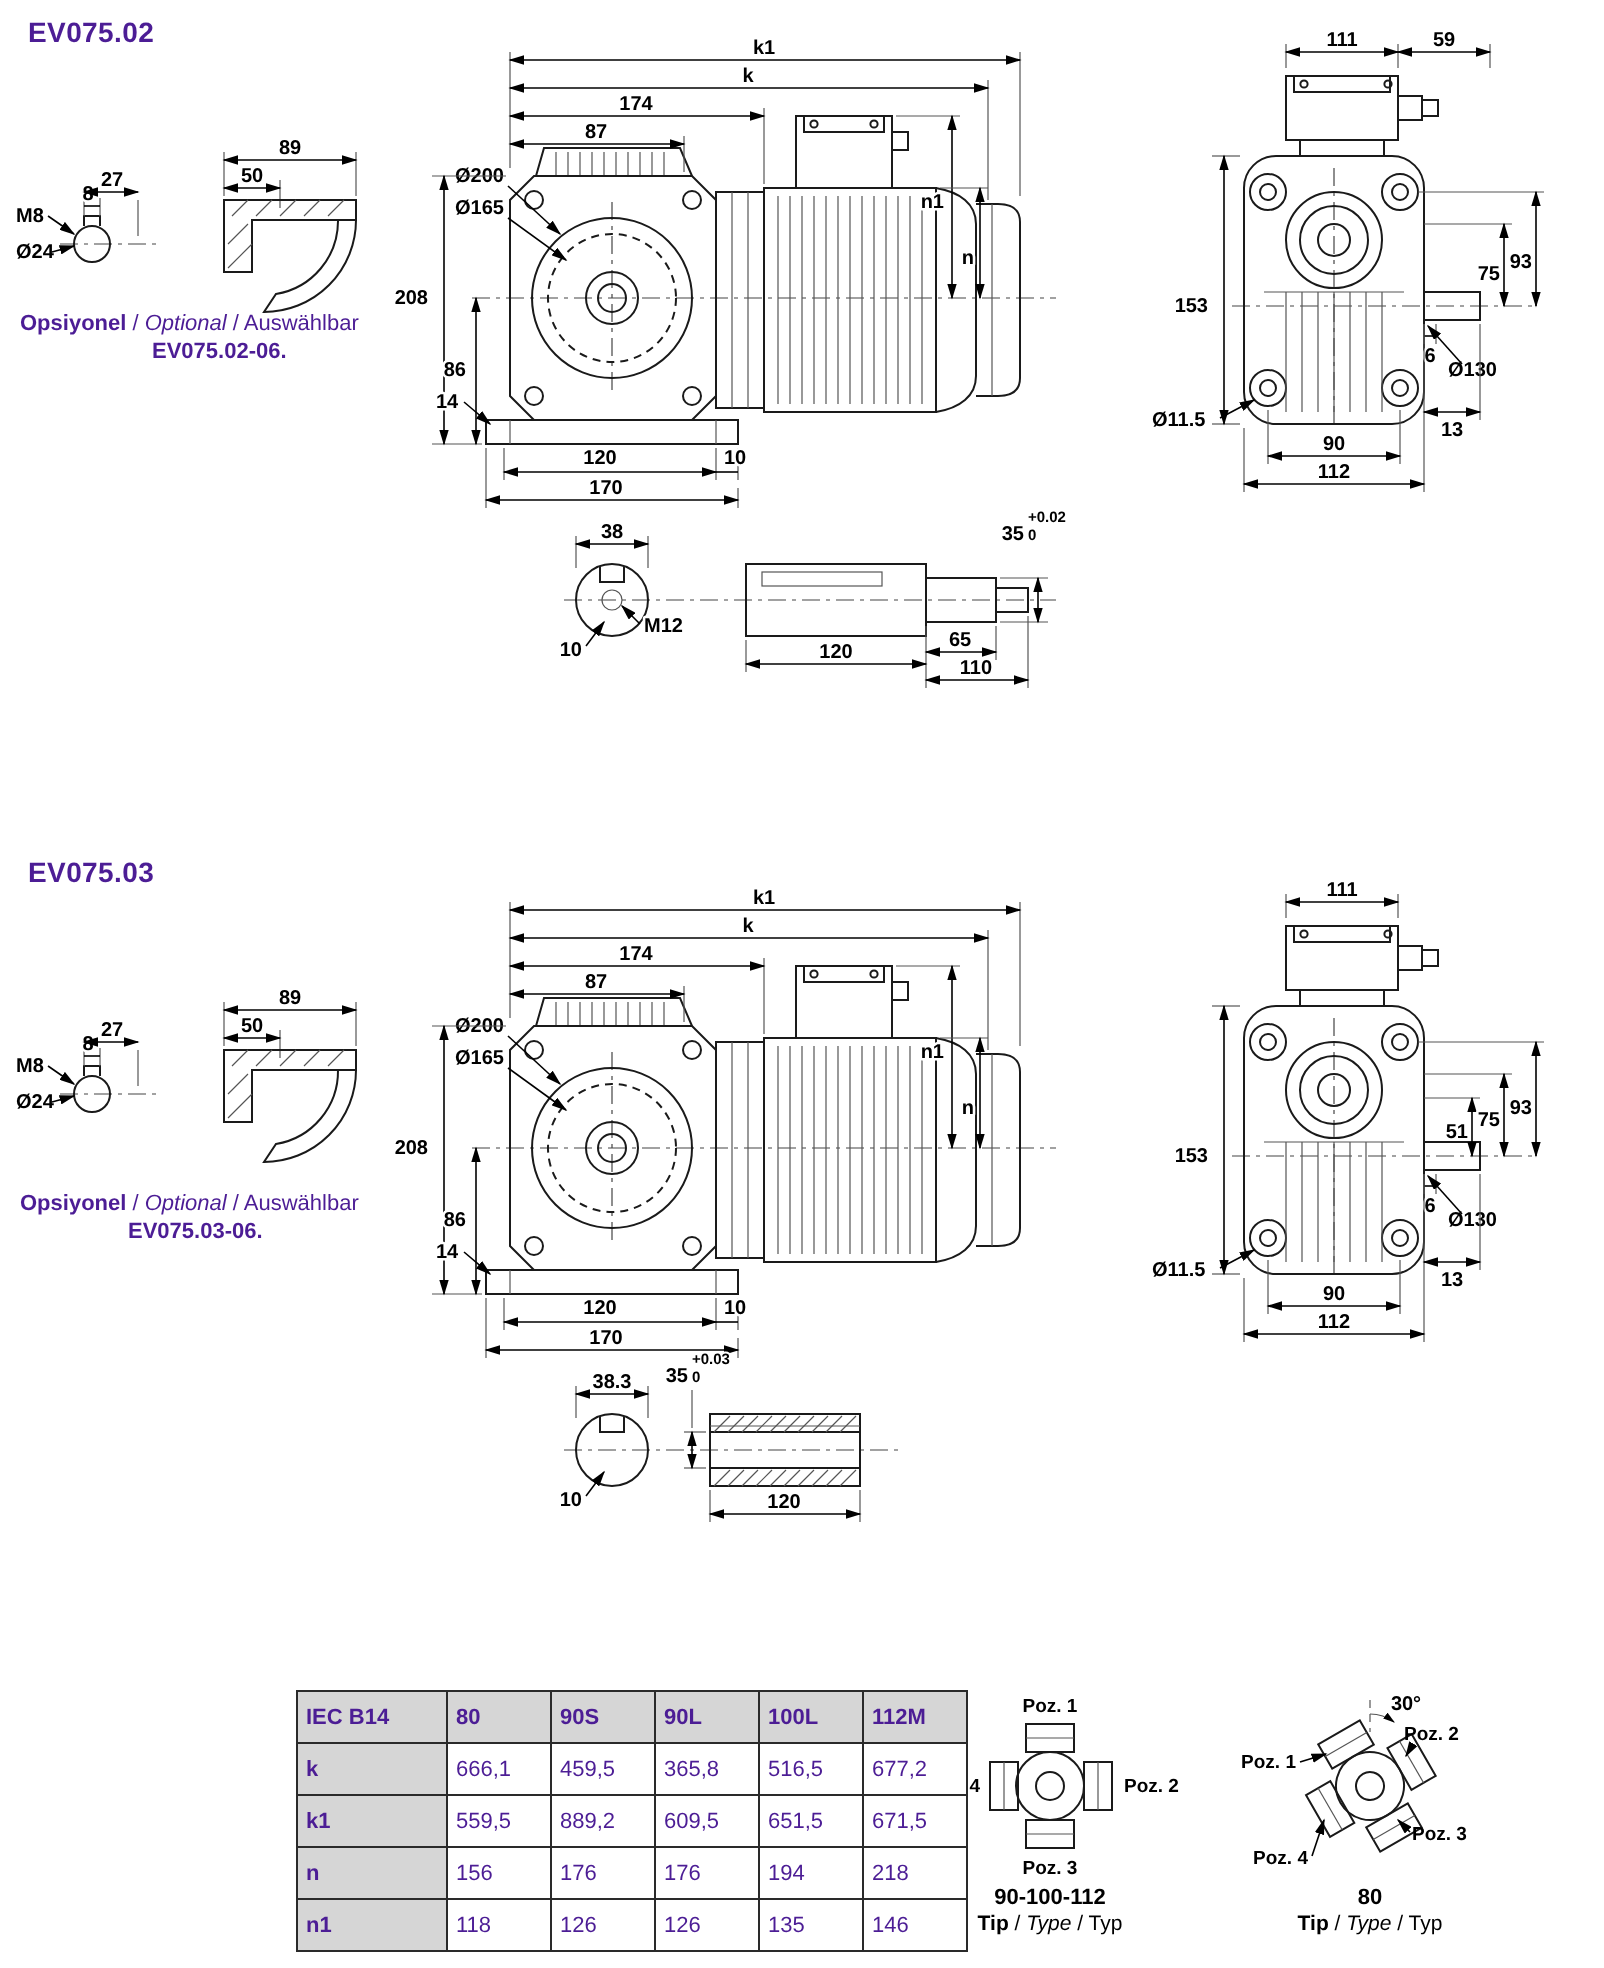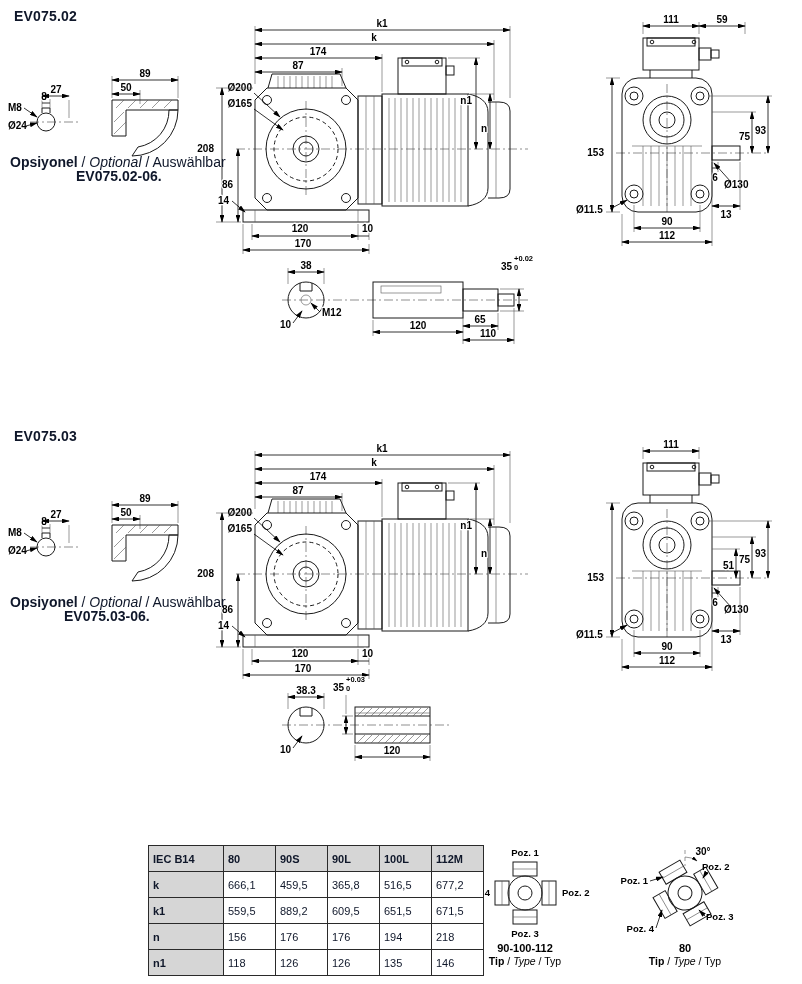--- a/index.html
+++ b/index.html
@@ -1,19 +1,19 @@
 <!DOCTYPE html>
 <html><head>
 <meta charset="utf-8">
 <style>
   html,body{margin:0;padding:0;background:#fff}
-  #page{position:relative;width:802px;height:984px;background:#fff;font-family:"Liberation Sans",sans-serif;color:#0f172a;overflow:hidden}
+  #page{position:relative;width:802px;height:984px;background:#fff;font-family:"Liberation Sans",sans-serif;color:#4c1d95;overflow:hidden}
   .abs{position:absolute}
   .sec-title{font-size:14px;font-weight:bold;letter-spacing:.2px}
-  .opt{font-size:14px;line-height:14px}
+  .opt{font-size:11px;line-height:14px}
   .opt .md{font-weight:bold}
   svg{display:block}
   .ln{stroke:#1a1a1a;stroke-width:1;fill:none}
   .thin{stroke:#555;stroke-width:.6;fill:none}
   .dim{stroke:#000;stroke-width:.8;fill:none}
   .cl{stroke:#444;stroke-width:.6;fill:none;stroke-dasharray:9 3 2 3}
   .dash{stroke-dasharray:4 3}
   text{font-family:"Liberation Sans",sans-serif}
   .dt{font-size:10px;font-weight:bold;fill:#000;paint-order:stroke;stroke:#fff;stroke-width:2.5px;stroke-linejoin:round}
   .dts{font-size:7.5px;font-weight:bold;fill:#000;paint-order:stroke;stroke:#fff;stroke-width:2px;stroke-linejoin:round}

